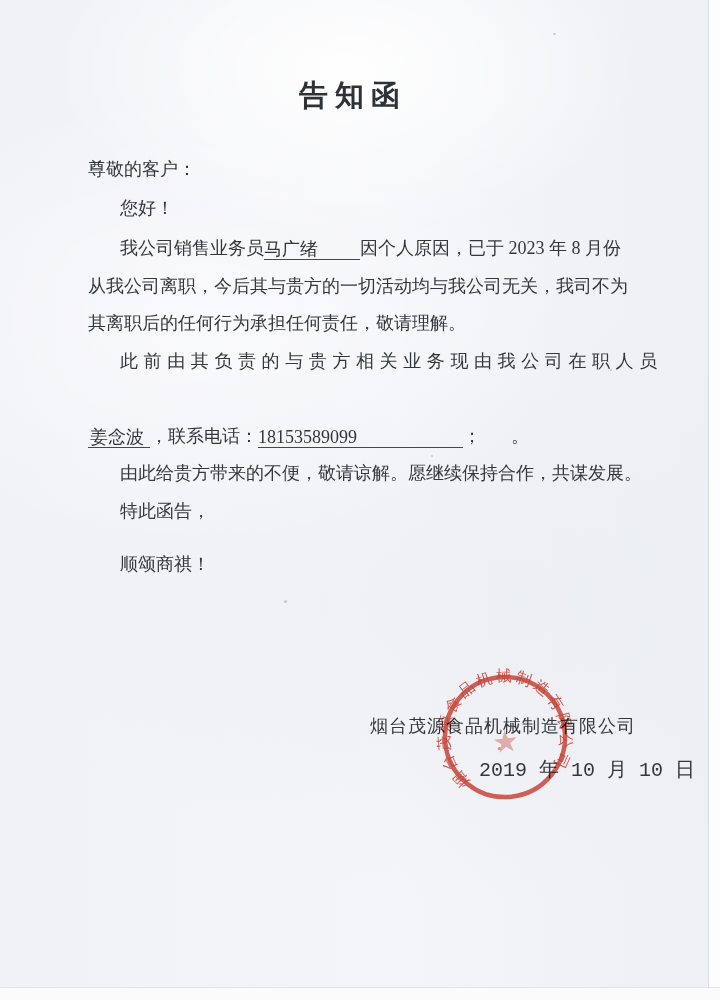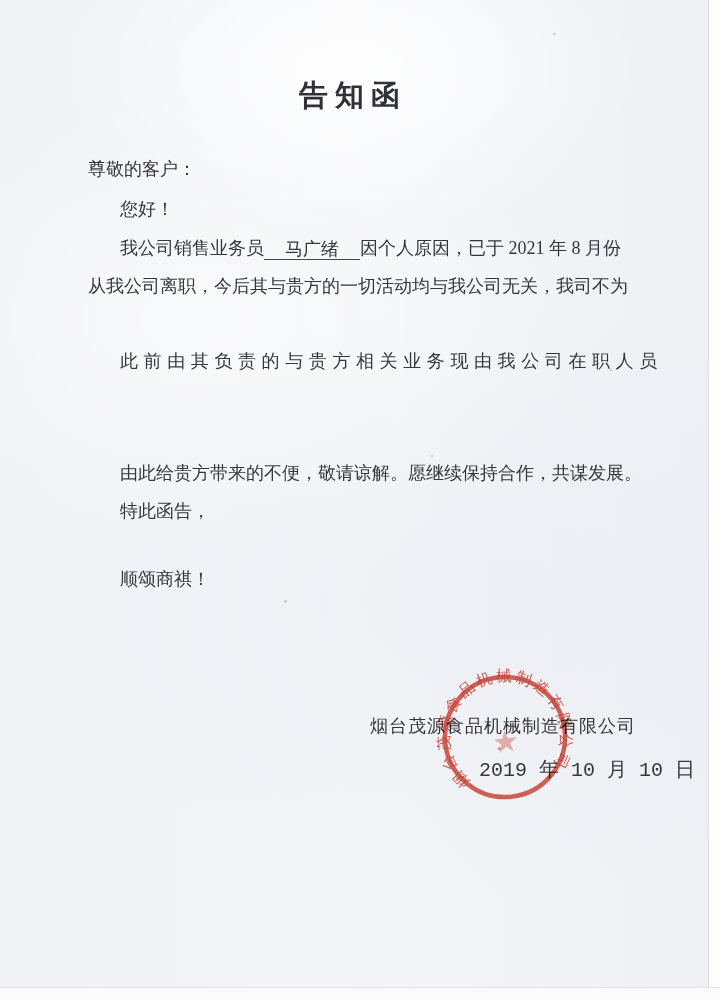--- a/index.html
+++ b/index.html
@@ -24,21 +24,21 @@
 
   .title{
     position:absolute;top:76px;left:0;width:706px;
     text-align:center;
     font-family:"Liberation Sans","DejaVu Sans",sans-serif;
     font-weight:700;font-size:29px;letter-spacing:7px;color:#2e3236;
   }
   .line{position:absolute;white-space:nowrap;font-size:18px;line-height:1.35;}
   .justify-wide{letter-spacing:5.6px;text-align:center;}
   .blank{
-    display:inline-block;text-align:center;
+    display:inline-block;text-align:left;
     border-bottom:1.4px solid #44484d;
     line-height:1.15;vertical-align:bottom;
   }
   .blank-name1{width:96px;}
   .blank-contact1{width:78px;}
   .blank-phone1{width:118px;}
   .blank-name2{padding:0 6px 0 2px;}
   .blank-phone2{width:205px;}
   .trailing-period{display:inline-block;margin-left:30px;}
 
@@ -55,38 +55,42 @@
 </style>
 </head>
 <body>
 
 <div class="sheet">
 
   <div class="title">告知函</div>
 
   <div class="line" style="left:88px;top:157px;">尊敬的客户：</div>
 
-  <div class="line" style="left:120px;top:197px;">您好！</div>
+  <div class="line" style="left:120px;top:197px;font-family:Liberation Mono, monospace;">您好！</div>
 
   <div class="line" style="left:120px;top:236px;">
-    <span>我公司销售业务员</span><span class="blank blank-name1">马广绪</span><span>因个人原因，已于 2021 年 8 月份</span>
+    <span>我公司销售业务员</span><span class="blank blank-name1">马广绪</span><span>因个人原因，已于 2023 年 8 月份</span>
   </div>
 
   <div class="line" style="left:88px;top:274px;">从我公司离职，今后其与贵方的一切活动均与我公司无关，我司不为</div>
 
+  <div class="line" style="left:88px;top:311px;">其离职后的任何行为承担任何责任，敬请理解。</div>
 
   <div class="line justify-wide" style="left:120px;top:349px;">此前由其负责的与贵方相关业务现由我公司在职人员</div>
 
 
+  <div class="line" style="left:88px;top:424px;">
+    <span class="blank blank-name2">姜念波</span><span>，联系电话：</span><span class="blank blank-phone2">18153589099</span><span>；</span><span class="trailing-period">。</span>
+  </div>
 
   <div class="line" style="left:120px;top:461px;">由此给贵方带来的不便，敬请谅解。愿继续保持合作，共谋发展。</div>
 
   <div class="line" style="left:120px;top:499px;">特此函告，</div>
 
-  <div class="line" style="left:120px;top:568px;font-family:Liberation Mono, monospace;">顺颂商祺！</div>
+  <div class="line" style="left:120px;top:552px;">顺颂商祺！</div>
 
   <div class="signature-company">烟台茂源食品机械制造有限公司</div>
 
   <div class="signature-date">2019 年 10 月 10 日</div>
 
   <div class="stamp">
     <svg width="170" height="170" viewBox="0 0 170 170">
       <circle cx="85" cy="85" r="60" fill="none" stroke="#d03a2c" stroke-width="4.5" opacity="0.85"></circle>
       <defs>
         <path id="sealArc" d="M 47.5 126.6 A 56 56 0 1 1 122.5 126.6" fill="none"></path>

